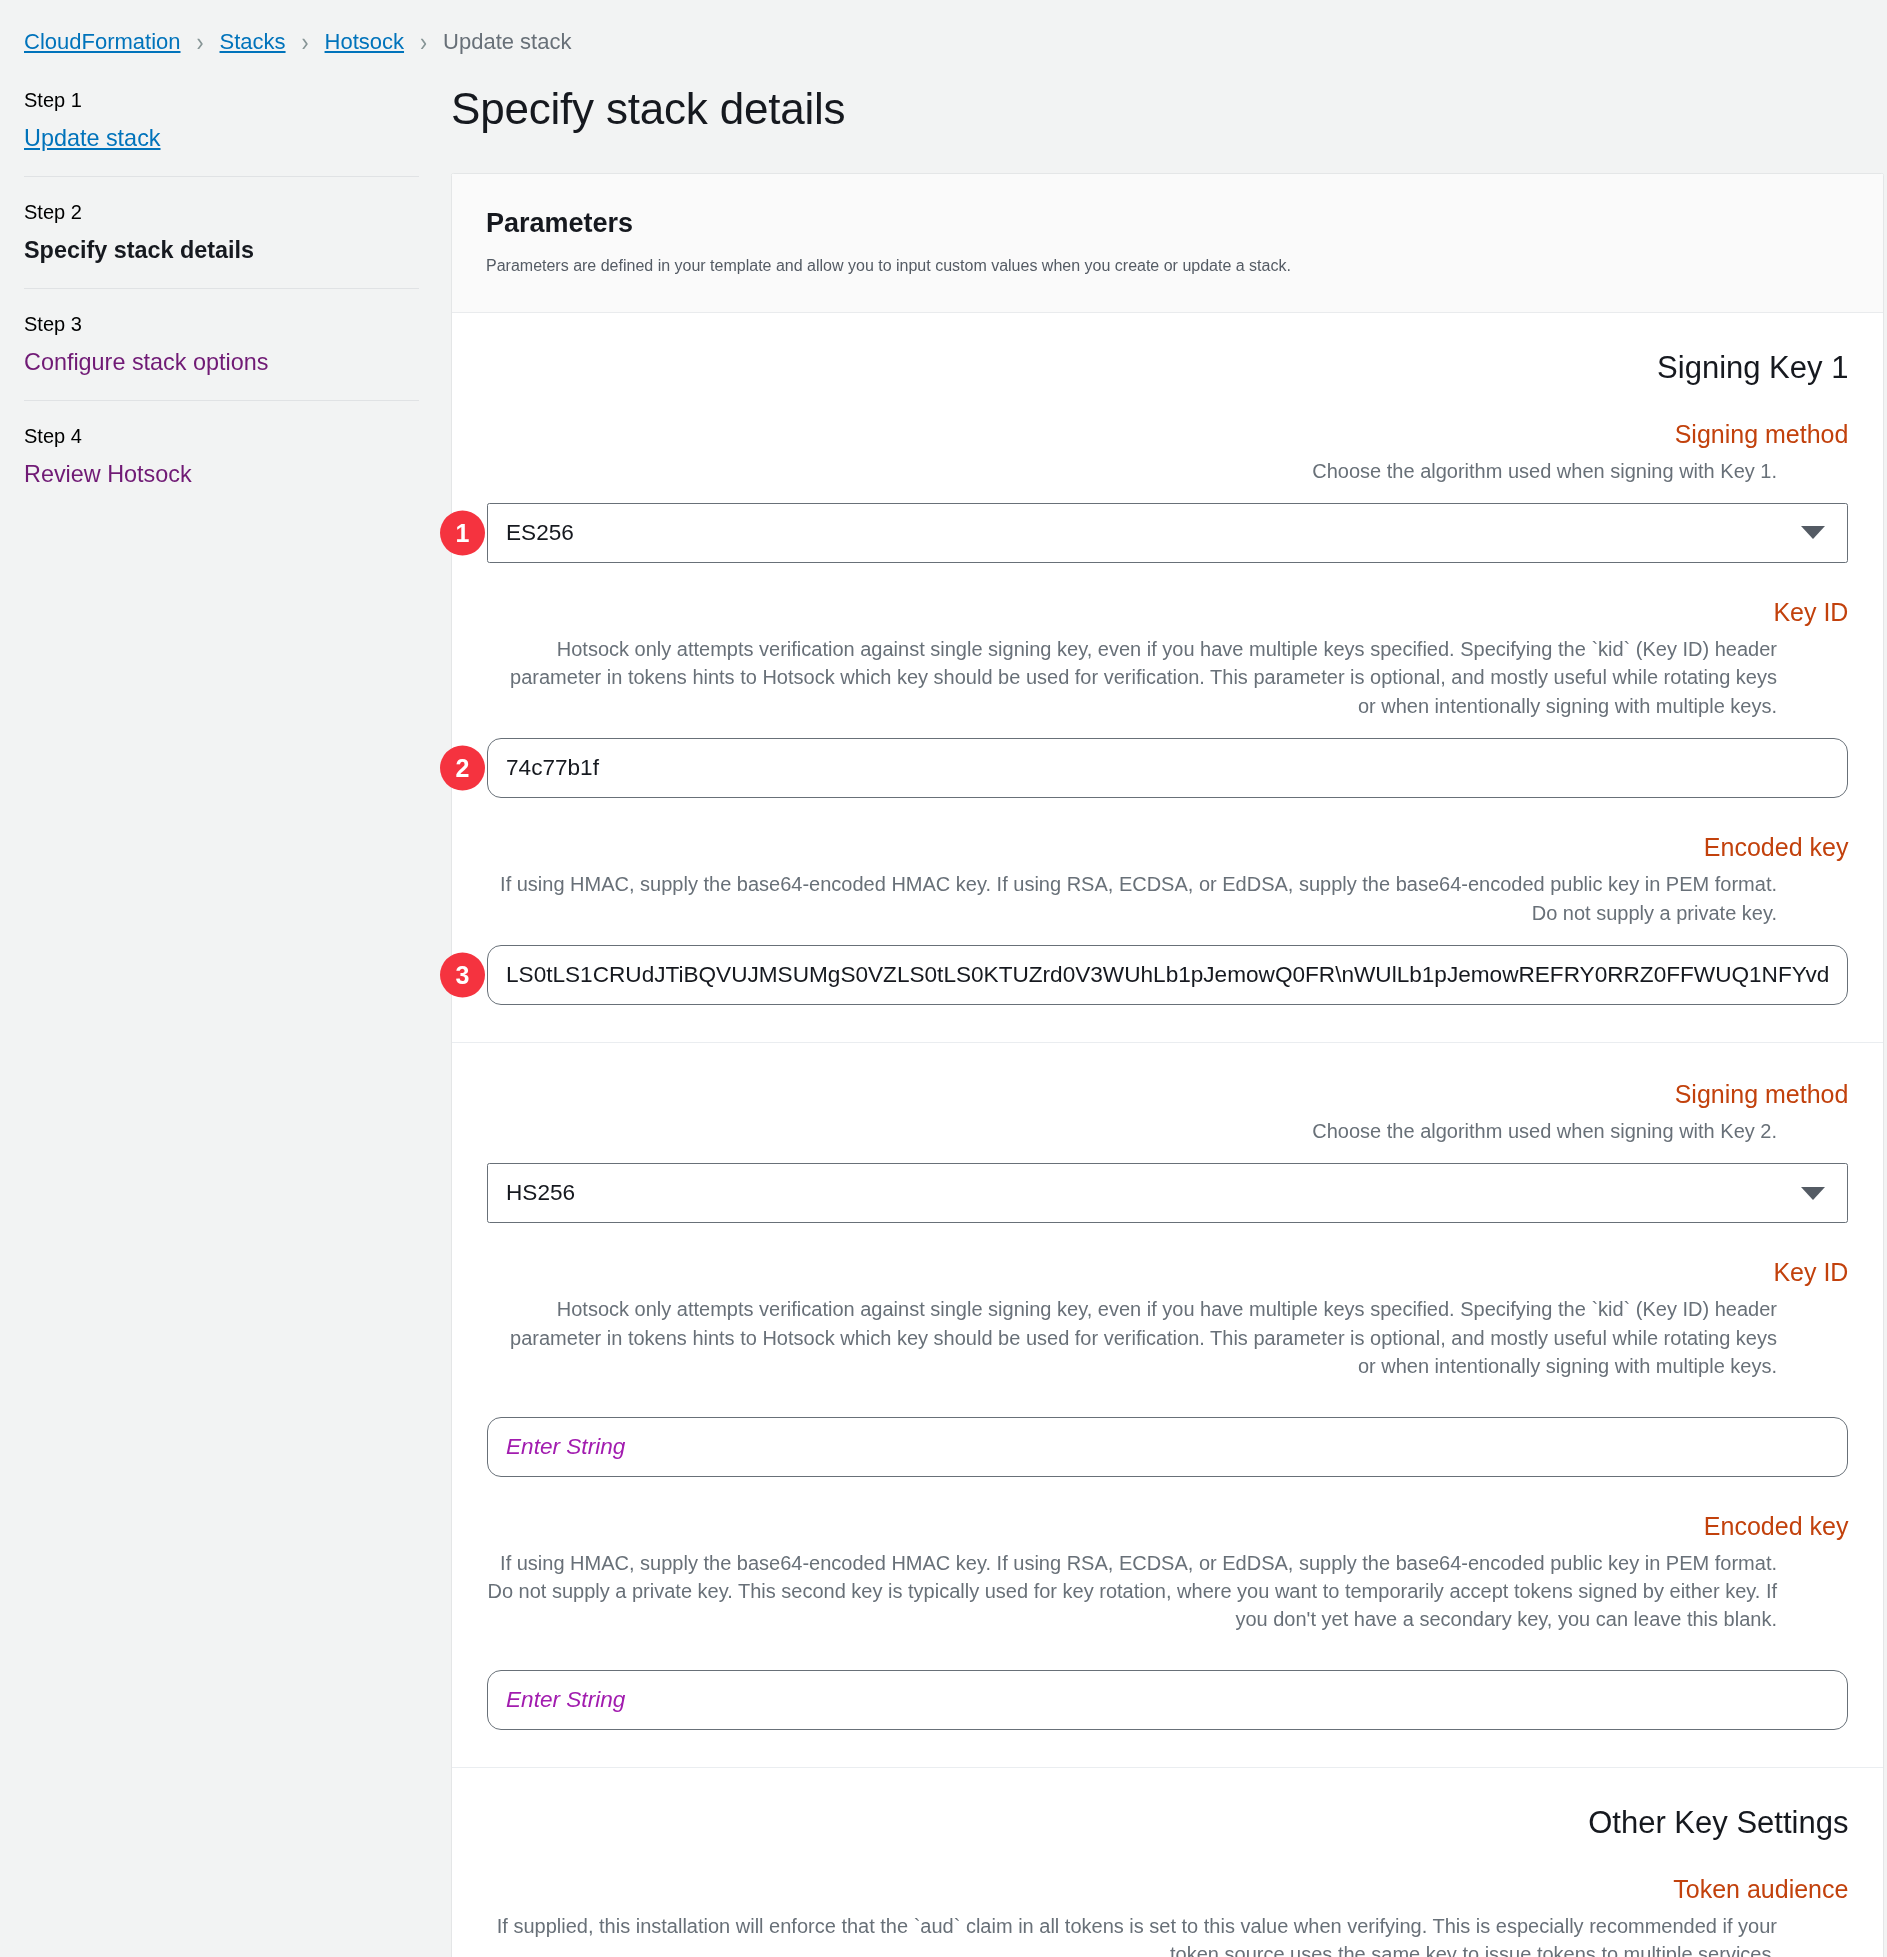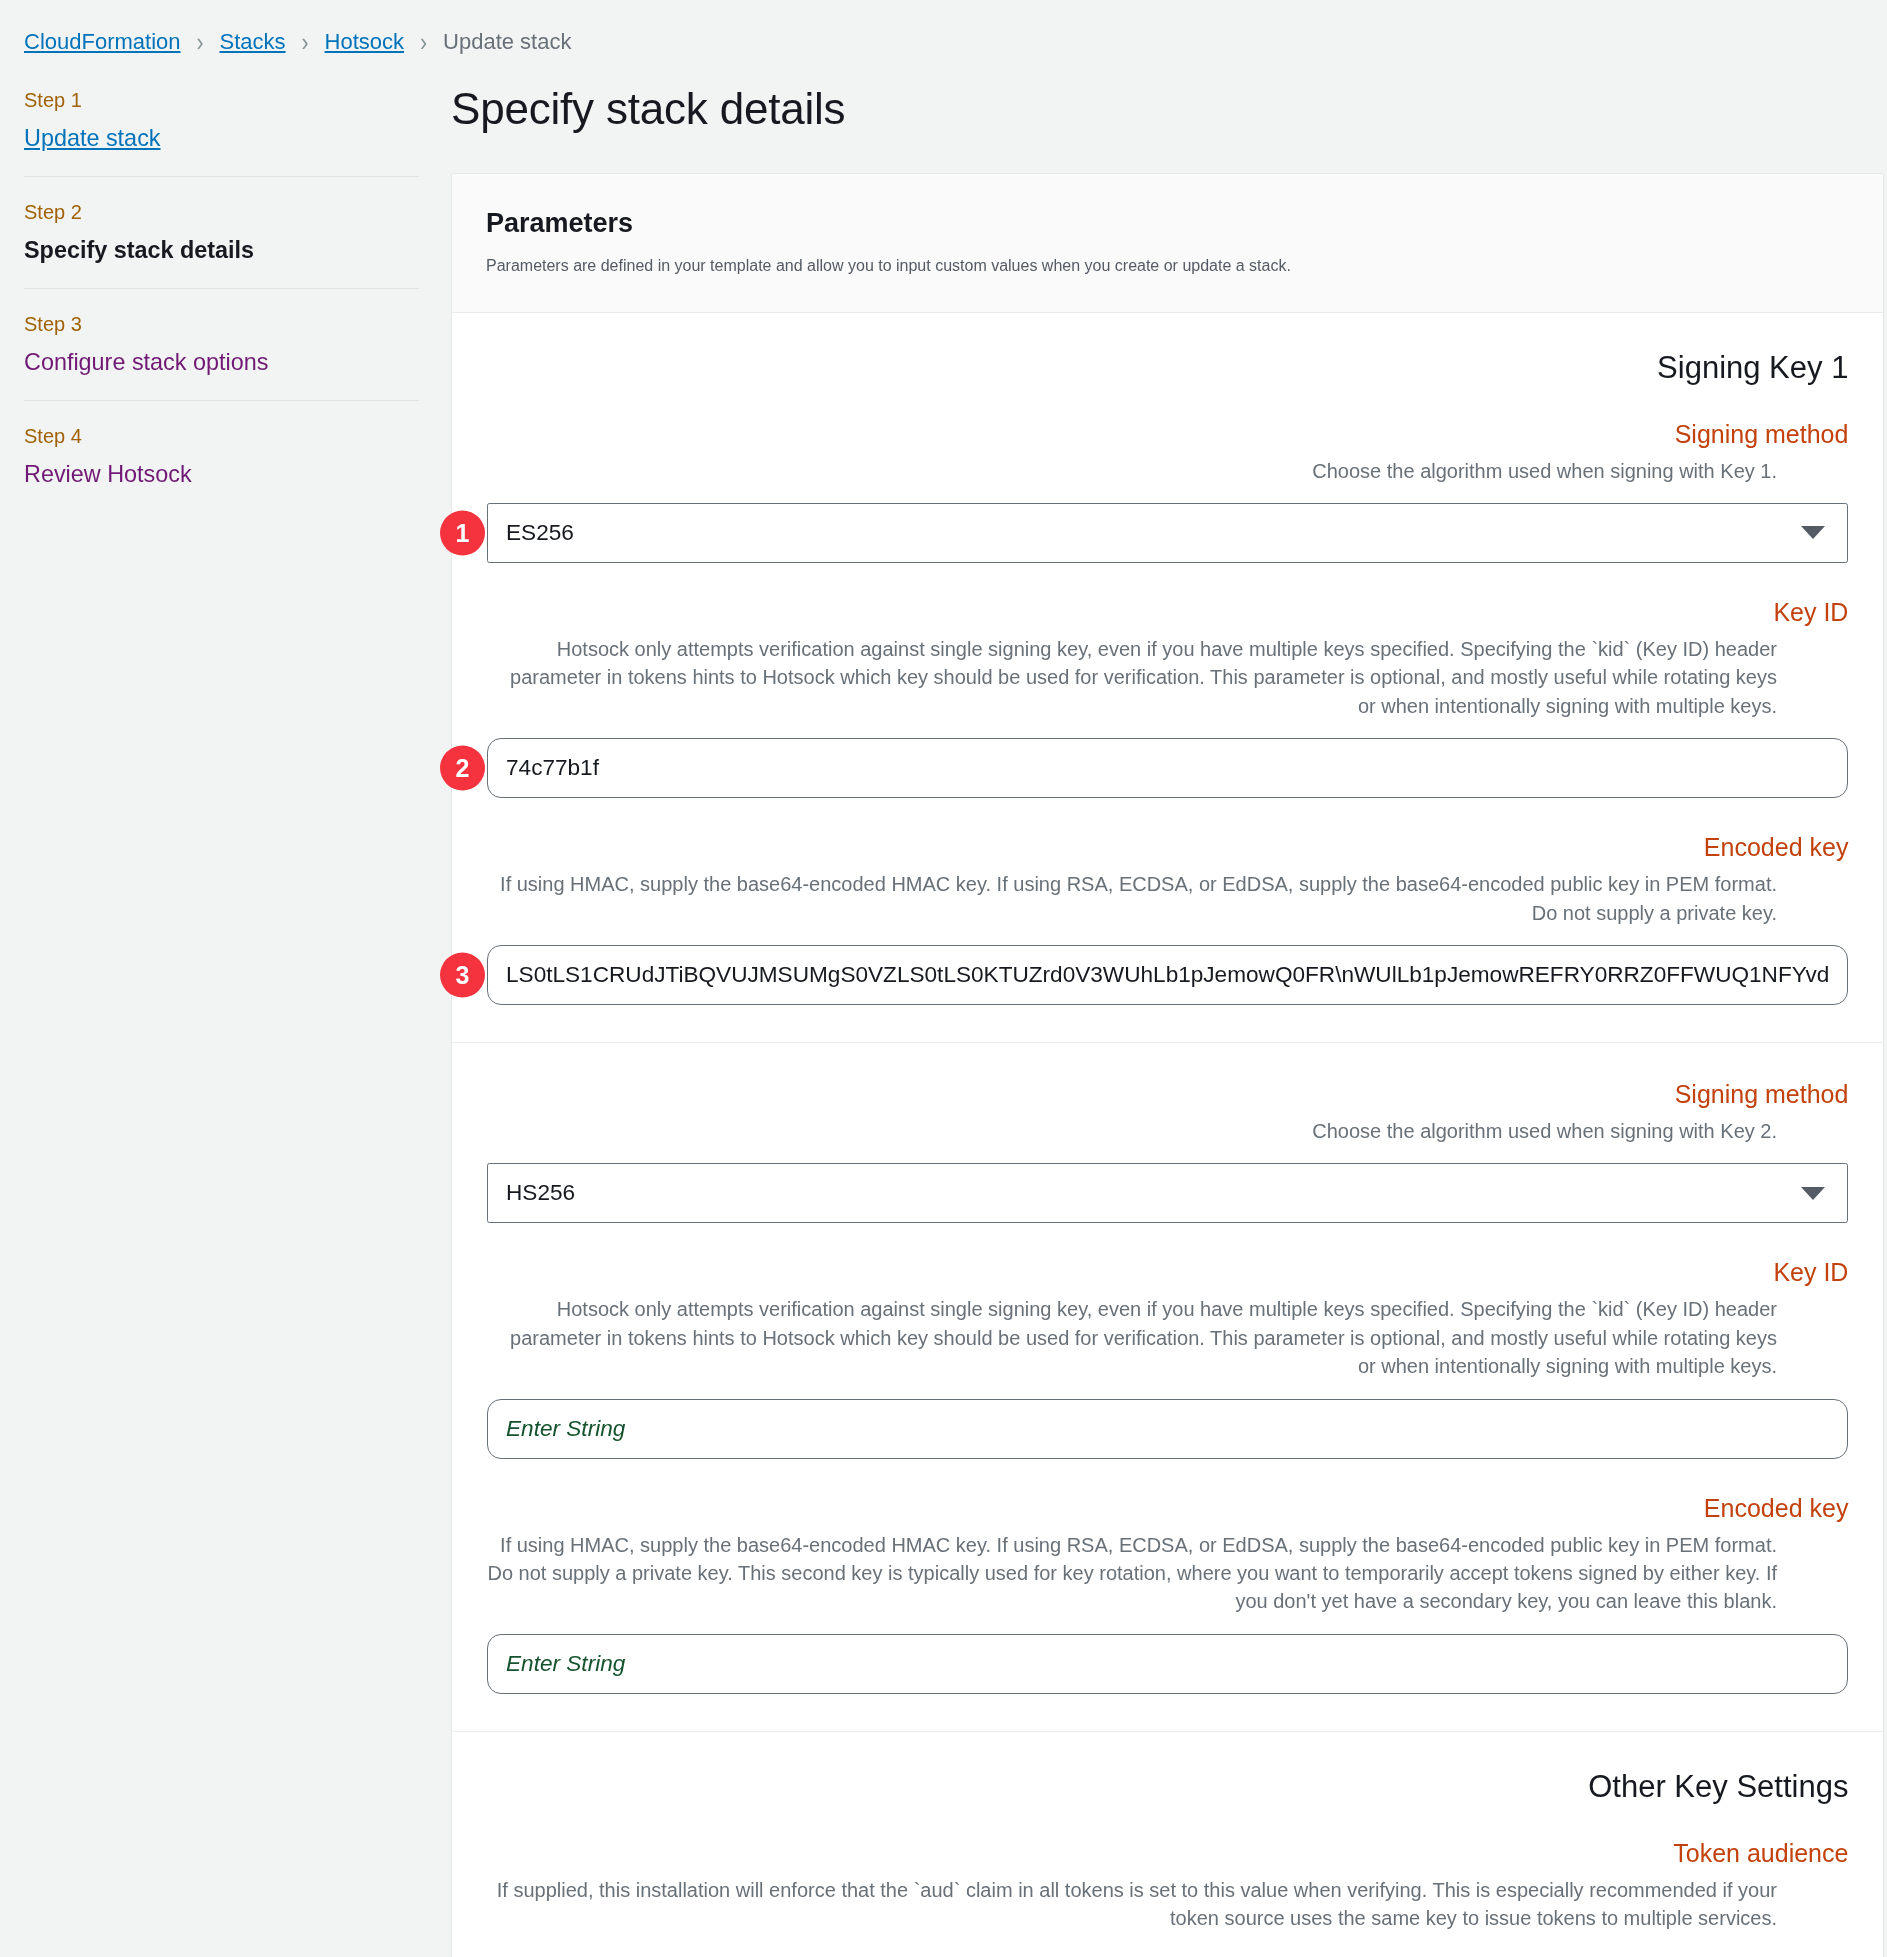--- a/index.html
+++ b/index.html
@@ -39,21 +39,21 @@
   
   .sidebar {
     width: 451px;
     flex: 0 0 451px;
     padding: 16px 32px 0 24px;
   }
   .step-block { padding: 9.7px 0 24px 0; }
   .step-block + .step-block { border-top: 1.6px solid #e0e2e4; padding-top: 24px; }
   .step-kicker {
     font-size: 20px;
-    color: #a16207;
+    color: #000000;
     margin-bottom: 13px;
   }
   .step-title { font-size: 23.4px; color: #701a75; }
   .step-title.link {
     color: #0073bb; text-decoration: underline; cursor: pointer;
   }
   .step-title.active { color: #16191f; font-weight: bold; }
 
   
   .main {
@@ -125,21 +125,21 @@
     background: #fff;
     font-size: 22.6px;
     color: #16191f;
     padding: 0 18px;
     font-family: "Liberation Sans", sans-serif;
     display: flex;
     align-items: center;
     overflow: hidden;
     white-space: nowrap;
   }
-  .input.placeholder { color: #14532d; font-style: italic; }
+  .input.placeholder { color: #a21caf; font-style: italic; margin-top: 36px; }
 
   .select {
     width: 100%;
     height: 60px;
     border: 1.6px solid #687078;
     border-radius: 2.4px;
     background: #fff;
     font-size: 22.6px;
     color: #16191f;
     padding: 0 18px;

